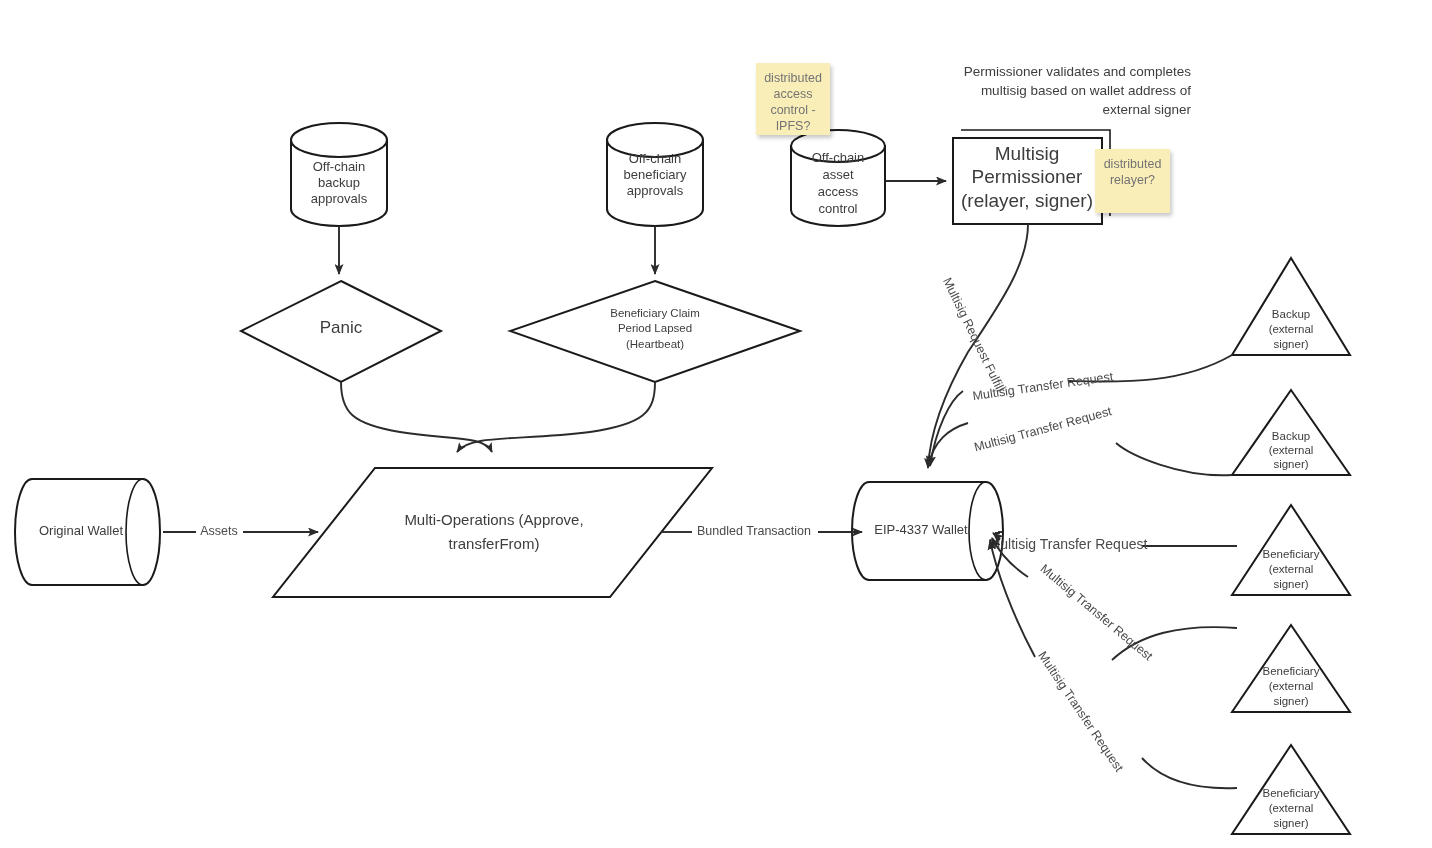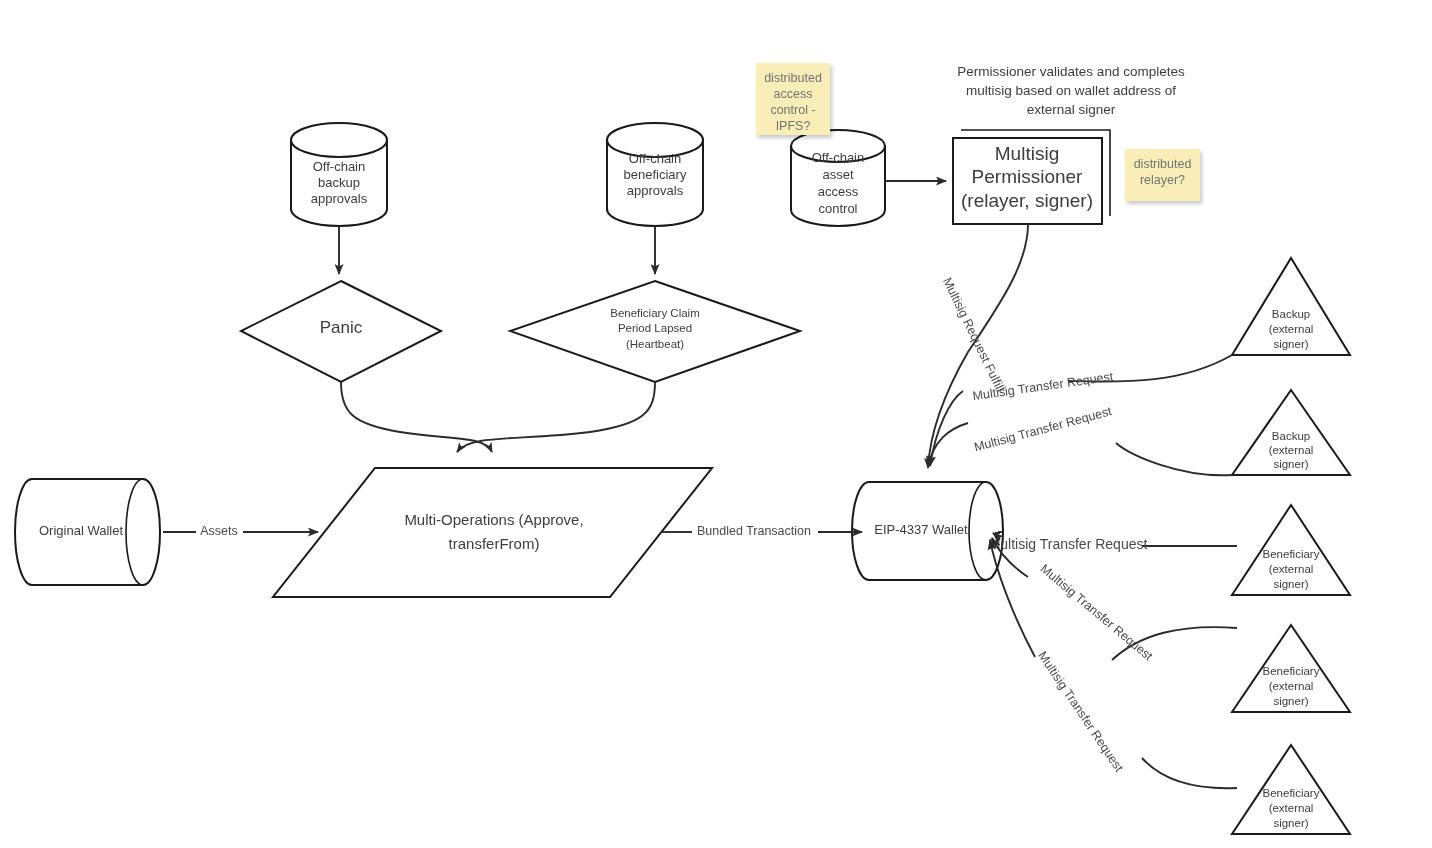--- a/index.html
+++ b/index.html
@@ -79,21 +79,21 @@
     box-sizing: border-box;
     padding: 7px 4px 4px 4px;
     box-shadow: 2px 3px 4px rgba(0,0,0,0.22);
   }
   .annotation {
     position: absolute;
     color: #3d3d3d;
     font-family: "Liberation Sans", "DejaVu Sans", sans-serif;
     font-size: 13.5px;
     line-height: 1.42;
-    text-align: center;
+    text-align: right;
     white-space: pre-line;
   }
 </style>
 </head>
 <body>
 
 <div id="canvas">
 
   <svg id="diagram" viewBox="0 0 1432 848">
     <defs>
@@ -248,20 +248,20 @@
     <text class="edge-lbl" transform="translate(1080,712) rotate(56)">Multisig Transfer Request</text>
     <path class="conn" d="M1035,657 C1012,614 996,570 990,540" marker-end="url(#arrowFilled)"></path>
 
   </svg>
 
   <div class="note" style="left:756px; top:63px; width:74px; height:72px;">distributed
 access
 control -
 IPFS?</div>
 
-  <div class="note" style="left:1095px; top:149px; width:75px; height:52px;margin-left:30px;">distributed
+  <div class="note" style="left:1095px; top:149px; width:75px; height:64px;">distributed
 relayer?</div>
 
   <div class="annotation" style="left:951px; top:62px; width:240px;">Permissioner validates and completes
 multisig based on wallet address of
 external signer</div>
 
 </div>
 
 </body></html>

